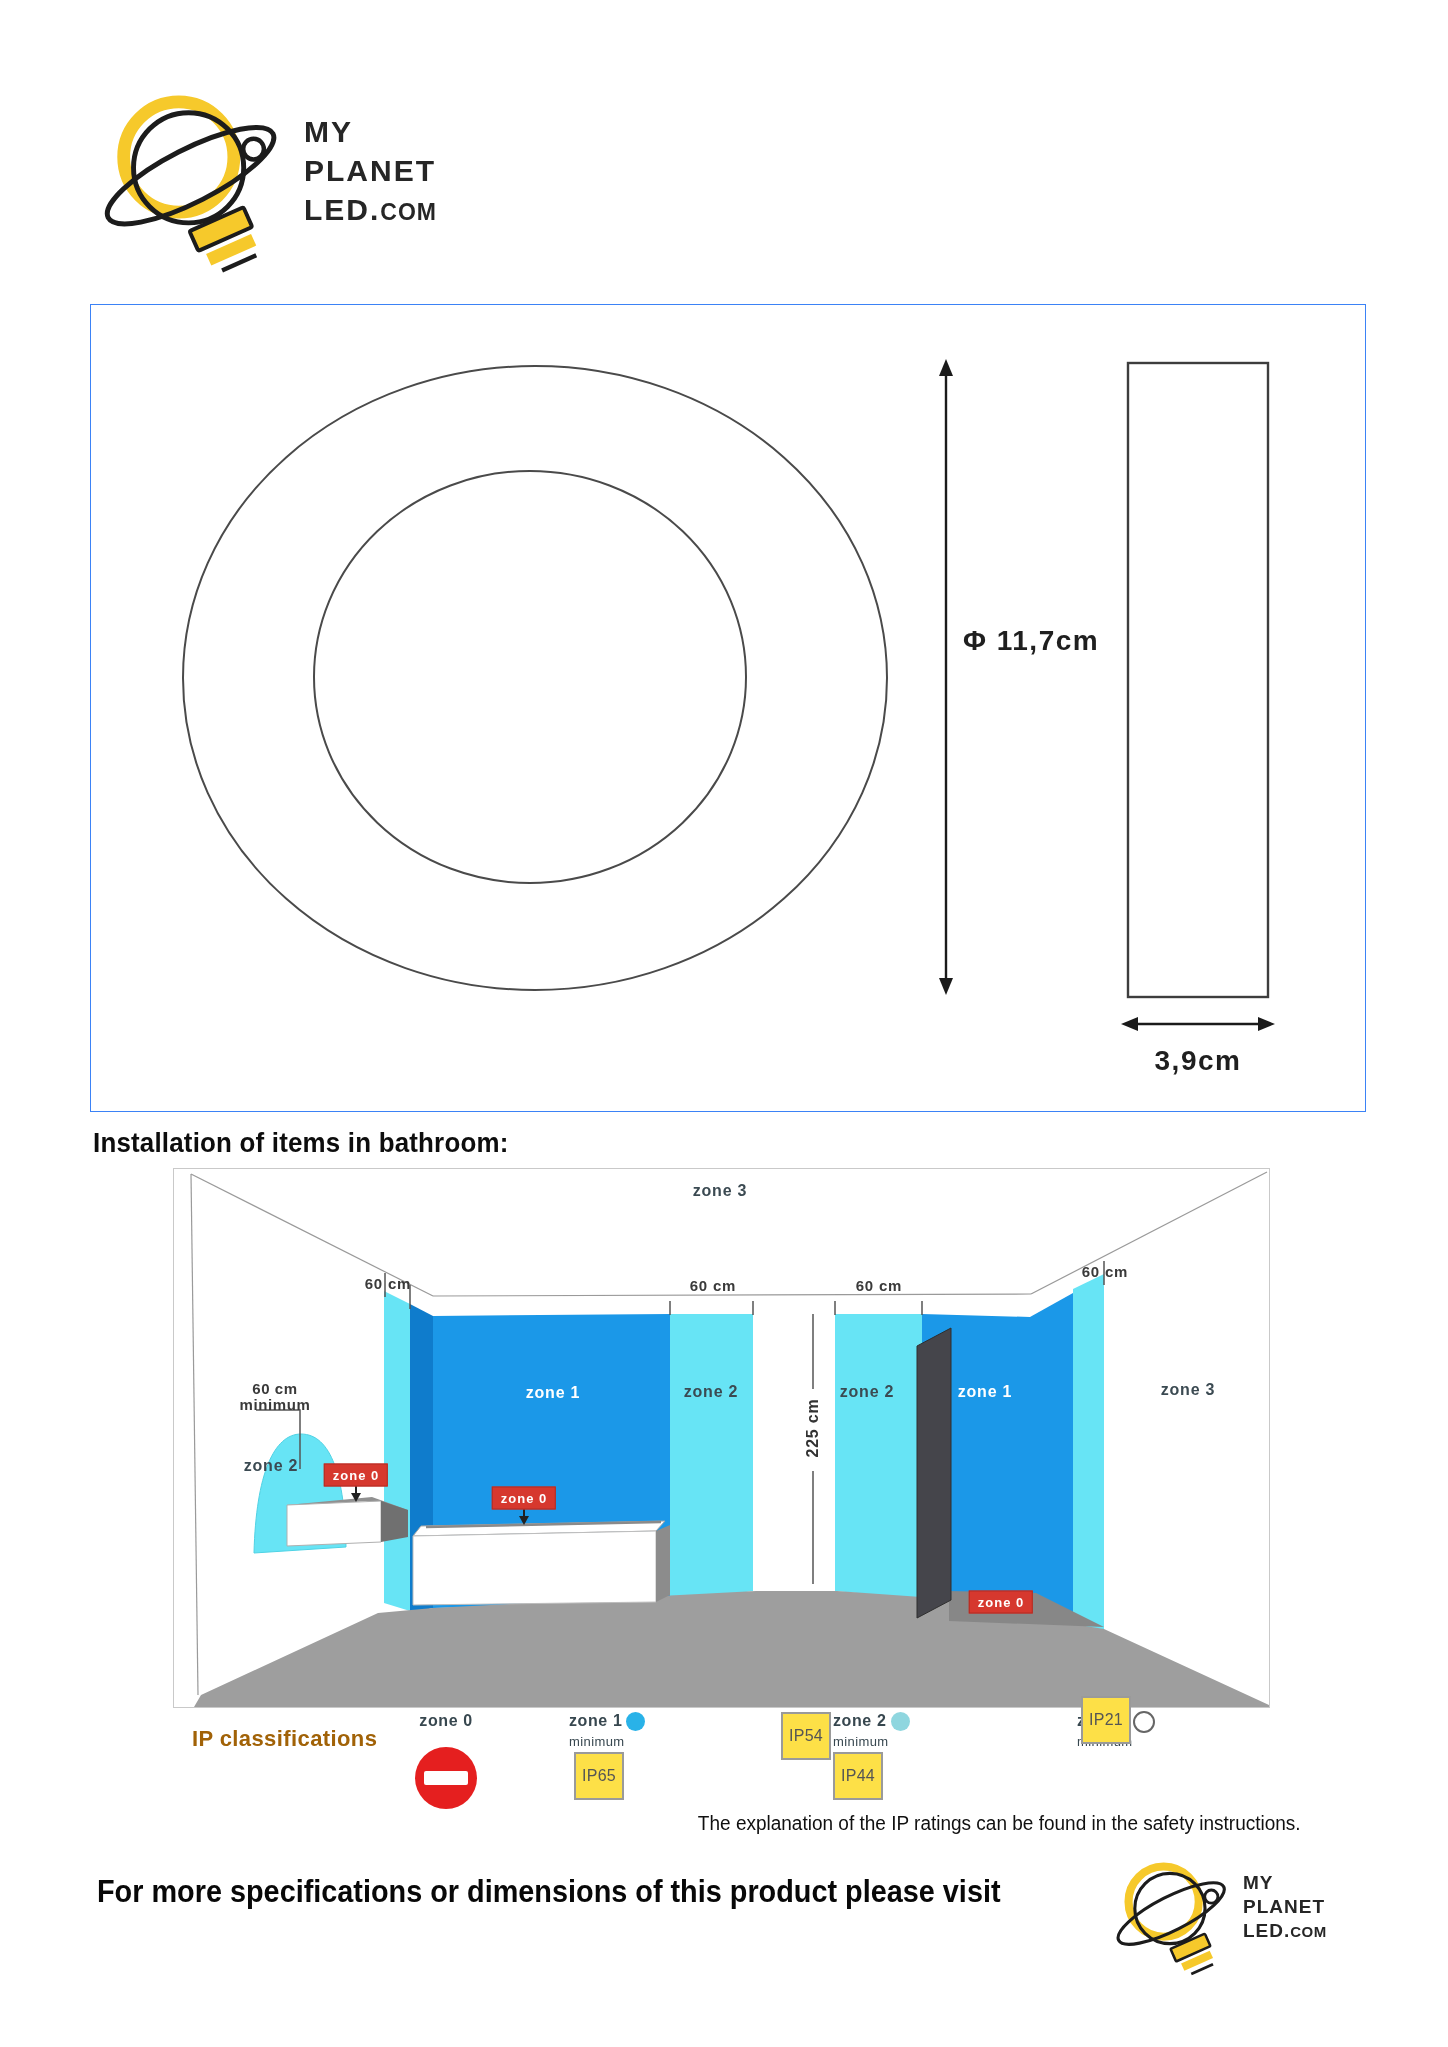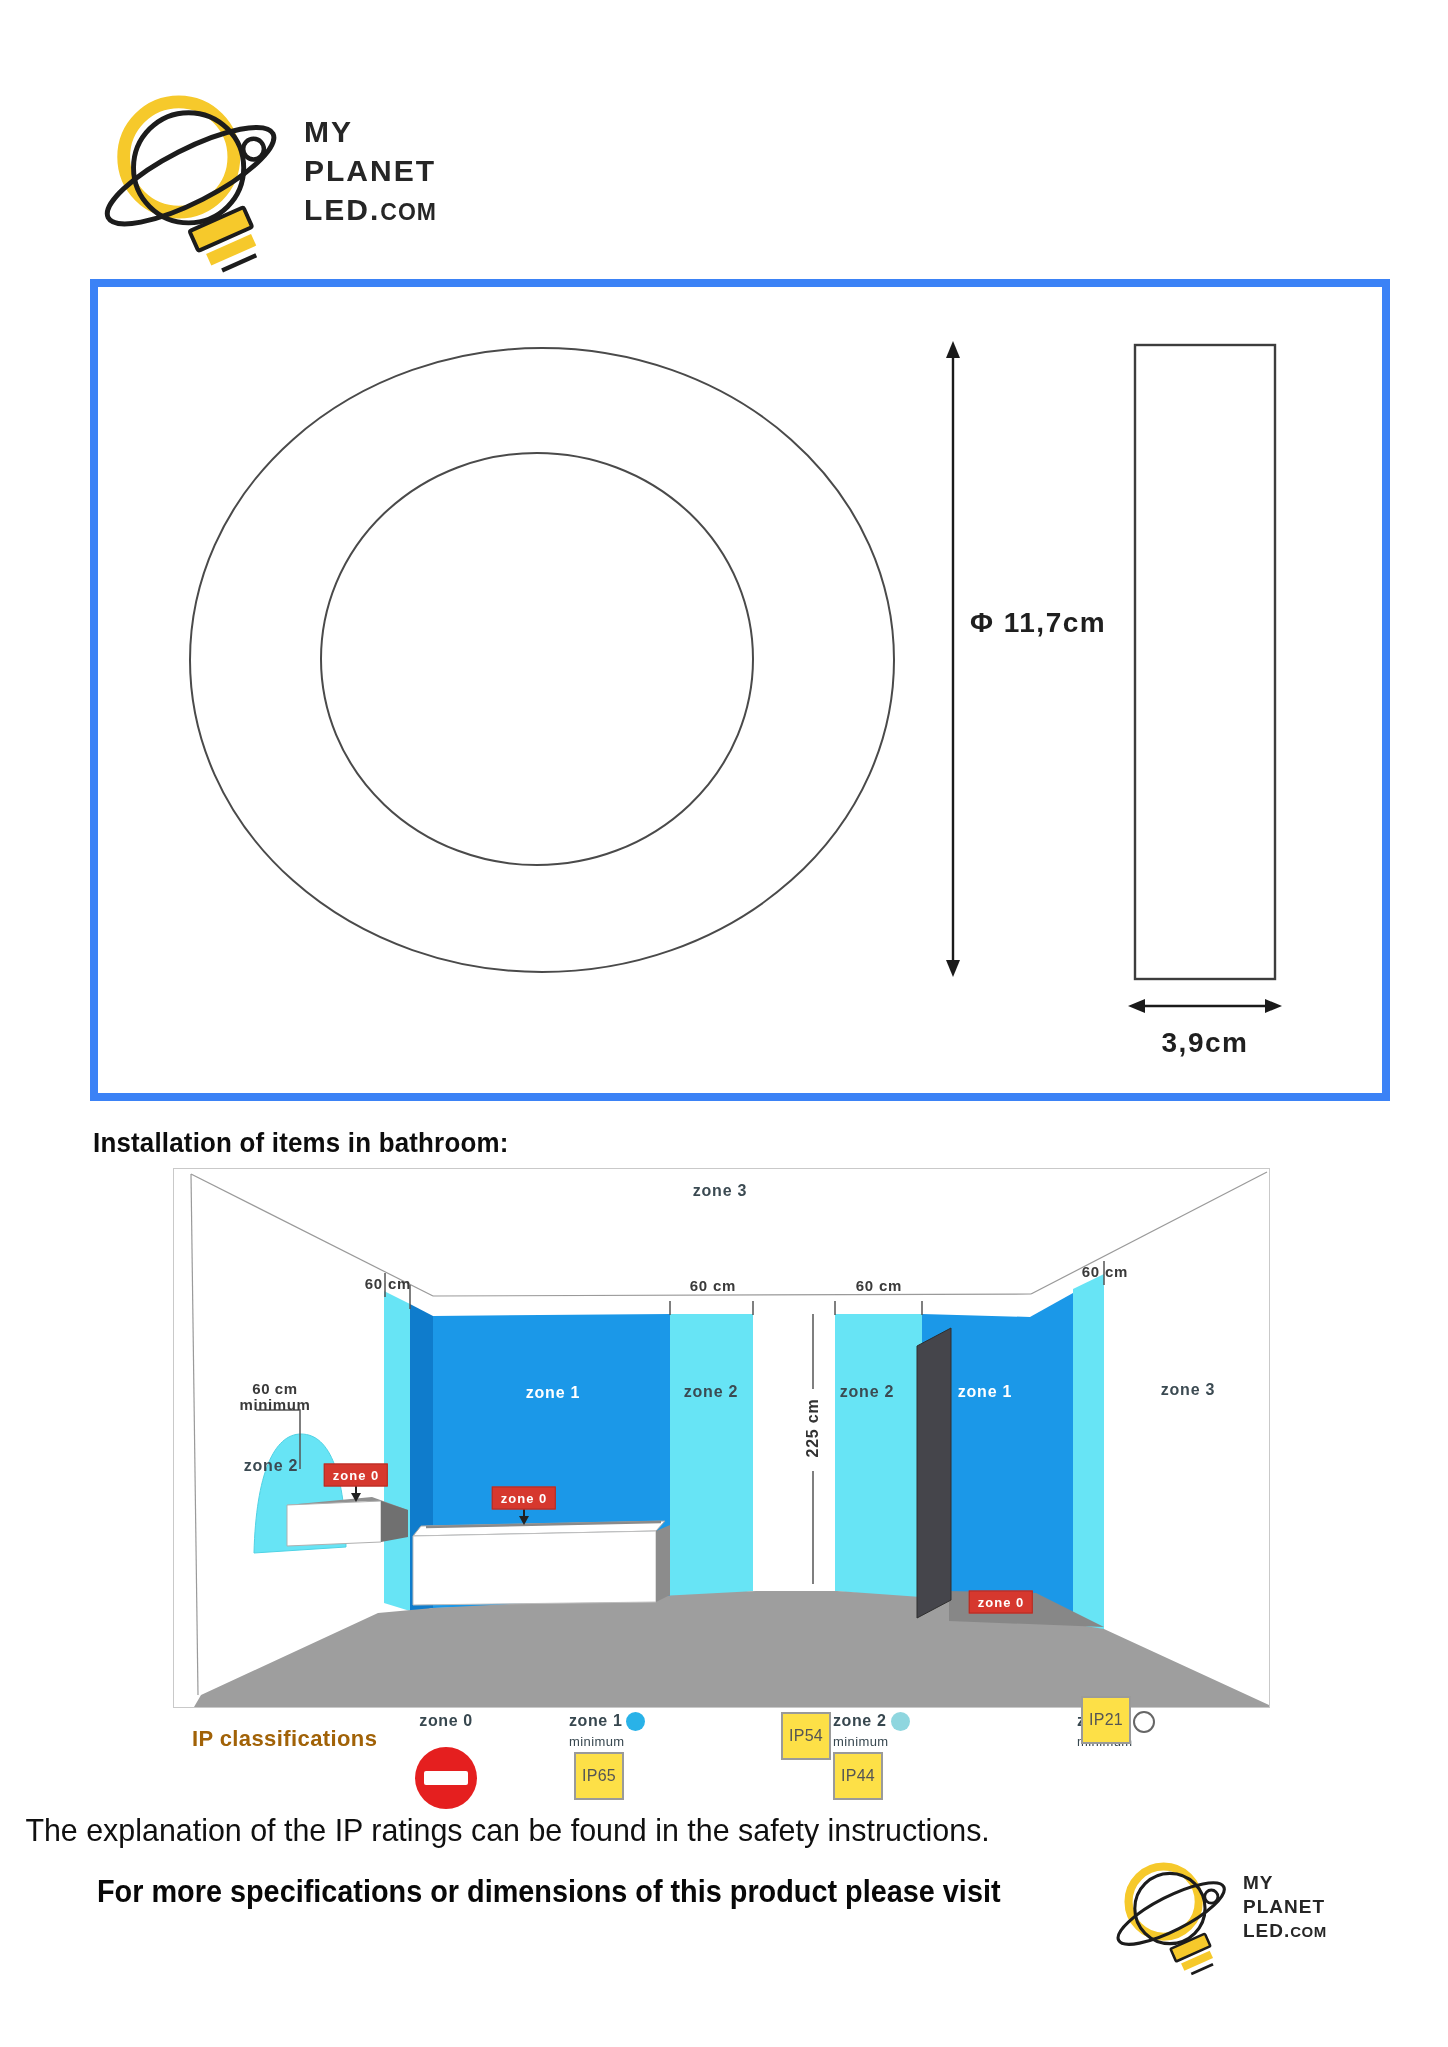--- a/index.html
+++ b/index.html
@@ -6,21 +6,21 @@
   .page{position:relative;width:1448px;height:2047px;background:#fff;overflow:hidden;
         font-family:"Liberation Sans",sans-serif;color:#1a1a1a;}
   .abs{position:absolute;}
   
   .logo-text{color:#262626;font-weight:bold;letter-spacing:2px;}
   .logo-text-top{font-size:30px;line-height:39px;}
   .logo-text-bottom{font-size:19px;line-height:24px;letter-spacing:1px;}
   .logo-com-top{font-size:23px;letter-spacing:1px;}
   .logo-com-bottom{font-size:15px;letter-spacing:0.5px;}
   
-  .dim-box{left:90px;top:279px;width:1274px;height:806px;border:8px solid #3b82f6;background:#fff;padding-left:10px;}
+  .dim-box{left:90px;top:304px;width:1274px;height:806px;border:1px solid #3b82f6;background:#fff;}
   .dim-label{font-weight:bold;color:#1f1f1f;letter-spacing:1.5px;font-size:28px;}
   
   .section-title{left:93px;top:1128px;font-size:27px;font-weight:bold;color:#0d0d0d;
                  transform:scaleX(0.96);transform-origin:left top;letter-spacing:0.2px;}
   
   .diagram{left:173px;top:1168px;width:1095px;height:538px;border:1px solid #c9c9c9;background:#fff;}
   .dlabel{position:absolute;transform:translate(-50%,-50%);white-space:nowrap;
           font-weight:bold;font-size:16px;letter-spacing:0.8px;color:#3b4a52;}
   .dlabel.small{font-size:15px;color:#3a3a3a;}
   .dlabel.white{color:#ffffff;}
@@ -36,21 +36,21 @@
   .legend-min{font-size:13px;color:#37474f;letter-spacing:0.4px;}
   .ip-box{width:46px;height:44px;border:2px solid #9a9a9a;background:#fde047;color:#555;
           font-size:16px;text-align:center;line-height:44px;letter-spacing:0.3px;}
   .dot{width:19px;height:19px;border-radius:50%;}
   .dot-z1{background:#29b2e8;}
   .dot-z2{background:#8fd6df;}
   .ring-z3{width:18px;height:18px;border-radius:50%;border:2.5px solid #666;background:#fff;}
   .noentry{width:62px;height:62px;border-radius:50%;background:#e51f1f;}
   .noentry .bar{position:absolute;left:9px;top:24px;width:44px;height:14px;background:#fff;border-radius:2px;}
   
-  .explanation{left:0;top:1812px;width:1316px;text-align:left;font-size:32px;color:#101010;}
+  .explanation{left:0;top:1812px;width:1316px;text-align:right;font-size:20px;color:#101010;}
   .explanation span{display:inline-block;transform:scaleX(0.95);}
   .cta{left:97px;top:1874px;font-size:31px;font-weight:bold;color:#080808;
        transform:scaleX(0.93);transform-origin:left top;white-space:nowrap;}
 </style>
 </head>
 <body>
 
 <div class="page">
 
   <svg width="0" height="0" style="position:absolute" aria-hidden="true">

